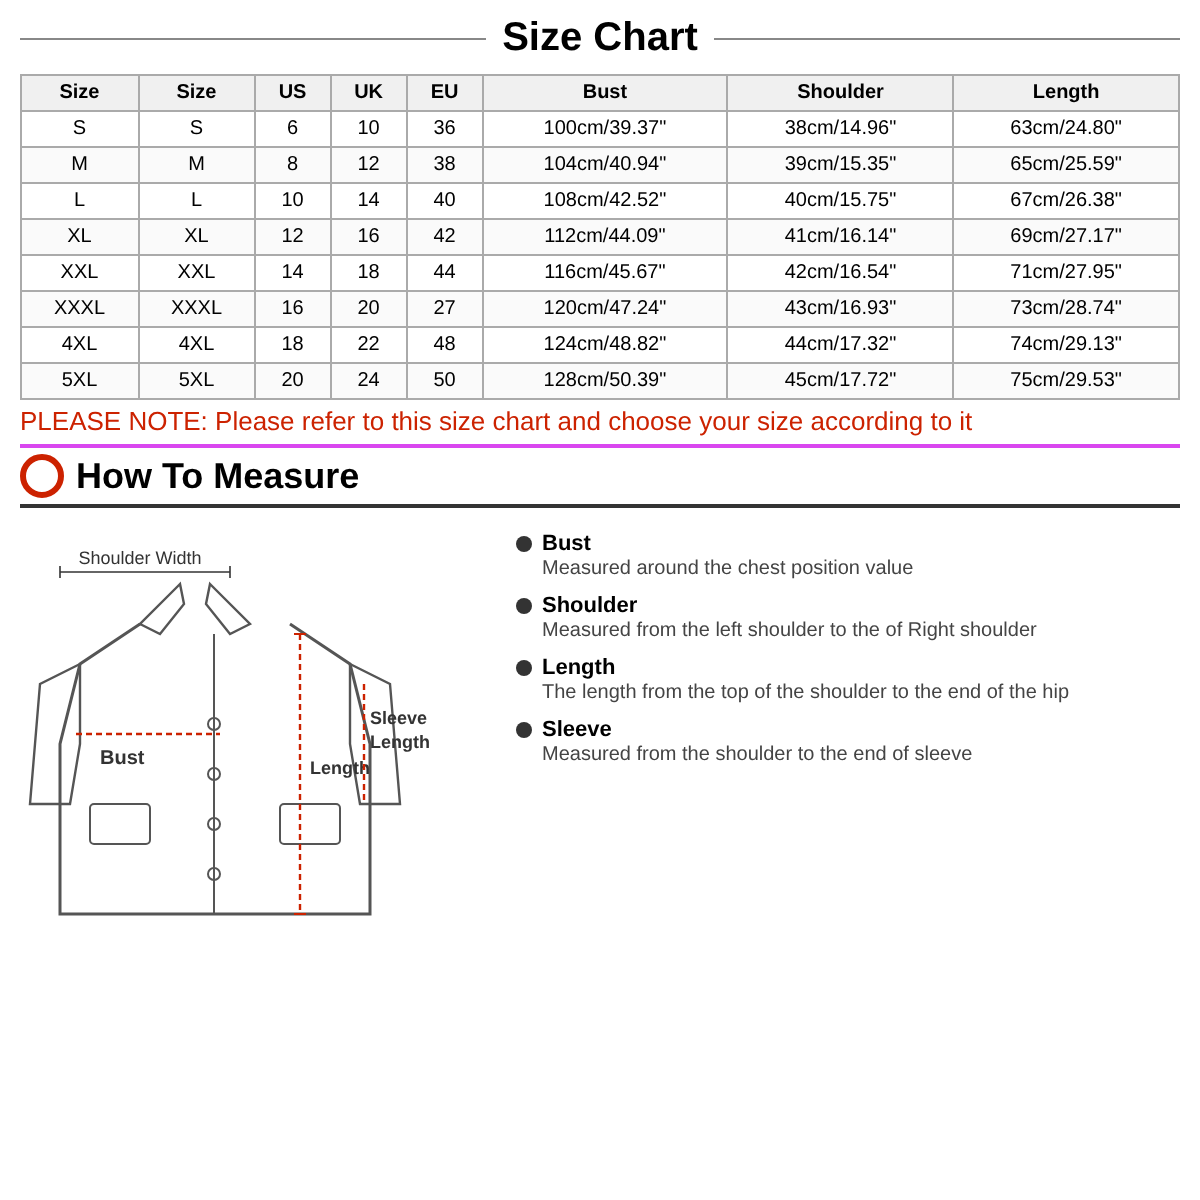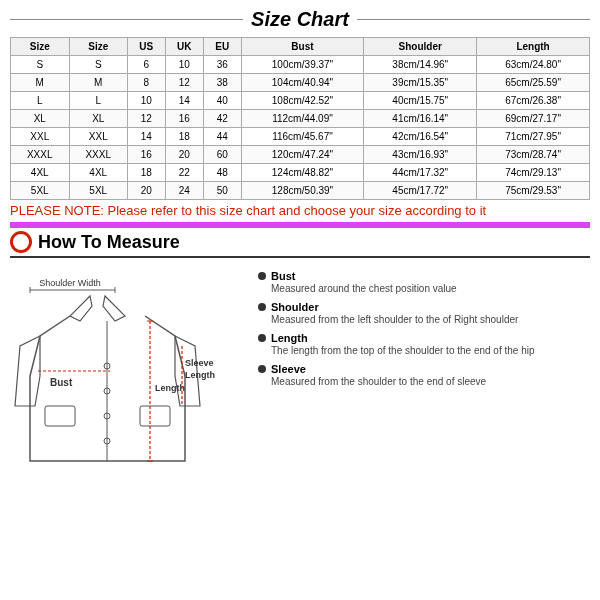--- a/index.html
+++ b/index.html
@@ -26,21 +26,20 @@
     }
     .title-line {
       flex: 1;
       height: 1px;
       background: #888;
     }
     .title-text {
       font-size: 20px;
       font-weight: bold;
       white-space: nowrap;
-      font-style: italic;
     }
     
     table {
       width: 100%;
       border-collapse: collapse;
       font-size: 10px;
     }
     th, td {
       border: 1px solid #aaa;
       text-align: center;
@@ -55,21 +54,21 @@
     .note-text {
       color: #cc2200;
       font-size: 13px;
       margin: 3px 0 4px 0;
     }
     
     .htmeasure-title {
       display: flex;
       align-items: center;
       gap: 6px;
-      border-top: 6px solid #d946ef;
+      border-top: 2px solid #d946ef;
       border-bottom: 2px solid #333;
       padding: 3px 0;
       margin-bottom: 8px;
     }
     .circle-o {
       width: 22px;
       height: 22px;
       border-radius: 50%;
       border: 3px solid #cc2200;
       display: inline-flex;
@@ -204,21 +203,21 @@
           <td>44</td>
           <td>116cm/45.67"</td>
           <td>42cm/16.54"</td>
           <td>71cm/27.95"</td>
         </tr>
         <tr>
           <td>XXXL</td>
           <td>XXXL</td>
           <td>16</td>
           <td>20</td>
-          <td>60</td>
+          <td>27</td>
           <td>120cm/47.24"</td>
           <td>43cm/16.93"</td>
           <td>73cm/28.74"</td>
         </tr>
         <tr>
           <td>4XL</td>
           <td>4XL</td>
           <td>18</td>
           <td>22</td>
           <td>48</td>

